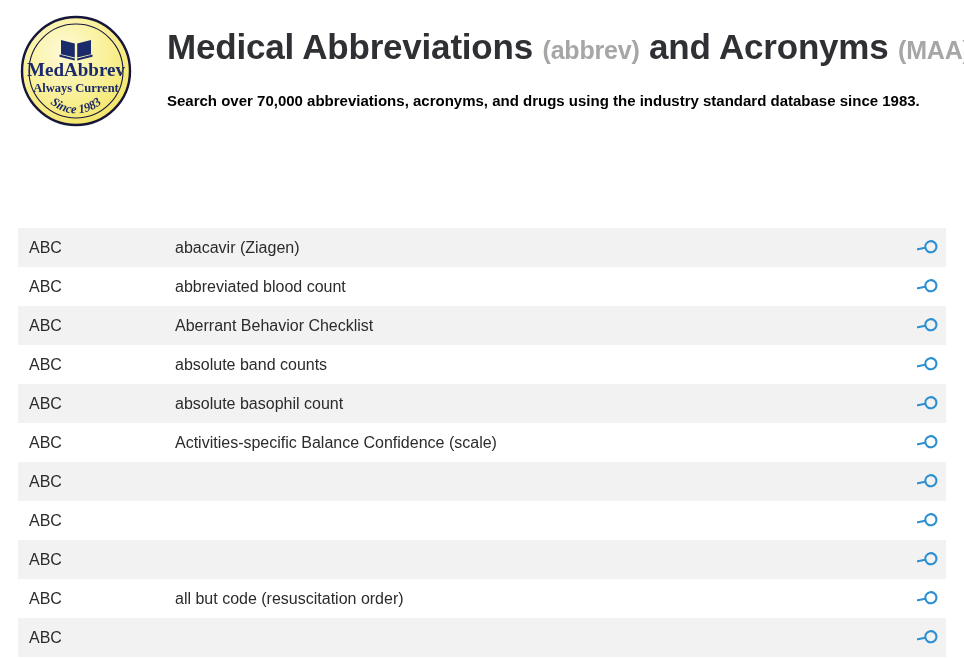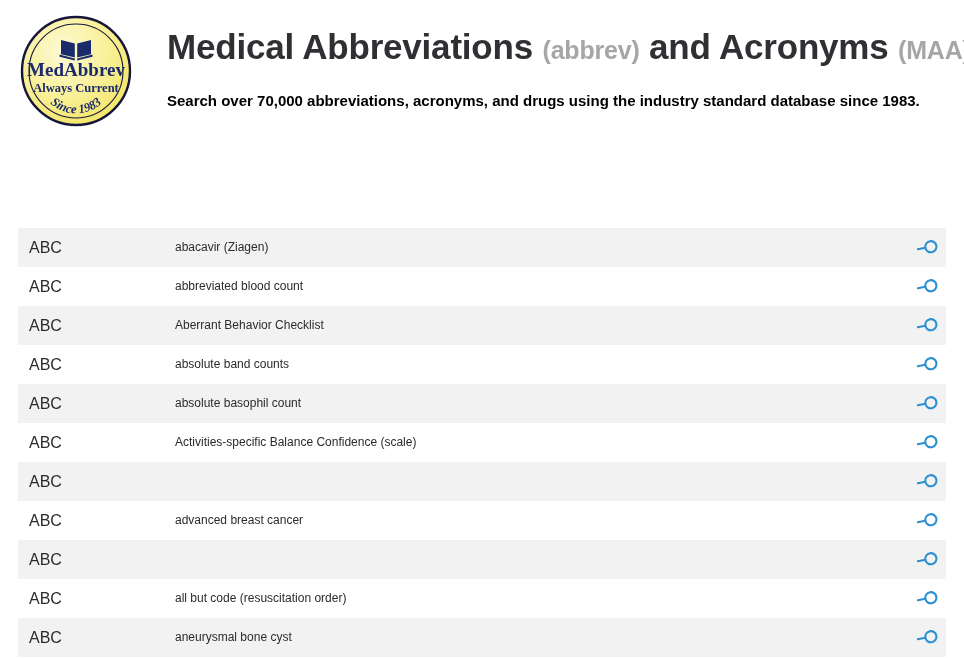--- a/index.html
+++ b/index.html
@@ -125,21 +125,21 @@
     line-height: 39px;
     font-size: 16px;
     color: #2b2b2b;
   }
   .cell-def {
     position: absolute;
     left: 157px;
     top: 0;
     height: 39px;
     line-height: 39px;
-    font-size: 12px;
+    font-size: 16px;
     color: #2b2b2b;
     white-space: nowrap;
   }
   .cell-action {
     position: absolute;
     right: 7px;
     top: 9px;
     width: 22px;
     height: 22px;
     cursor: pointer;
@@ -272,21 +272,20 @@
         <svg width="22" height="22" viewBox="0 0 22 22" xmlns="http://www.w3.org/2000/svg">
           <g transform="rotate(35 11 11)" fill="none" stroke="#2b8fd0" stroke-width="2.1">
             <circle cx="12.6" cy="8.3" r="5.6"></circle>
             <line x1="8.6" x2="3.3" y1="12.4" y2="17.9" stroke-linecap="round"></line>
           </g>
         </svg>
       </div>
     </div>
     <div class="row">
       <div class="cell-abbr">ABC</div>
-      <div class="cell-def">advanced breast cancer</div>
       <div class="cell-action">
         <svg width="22" height="22" viewBox="0 0 22 22" xmlns="http://www.w3.org/2000/svg">
           <g transform="rotate(35 11 11)" fill="none" stroke="#2b8fd0" stroke-width="2.1">
             <circle cx="12.6" cy="8.3" r="5.6"></circle>
             <line x1="8.6" x2="3.3" y1="12.4" y2="17.9" stroke-linecap="round"></line>
           </g>
         </svg>
       </div>
     </div>
     <div class="row alt">
@@ -307,21 +306,20 @@
         <svg width="22" height="22" viewBox="0 0 22 22" xmlns="http://www.w3.org/2000/svg">
           <g transform="rotate(35 11 11)" fill="none" stroke="#2b8fd0" stroke-width="2.1">
             <circle cx="12.6" cy="8.3" r="5.6"></circle>
             <line x1="8.6" x2="3.3" y1="12.4" y2="17.9" stroke-linecap="round"></line>
           </g>
         </svg>
       </div>
     </div>
     <div class="row alt">
       <div class="cell-abbr">ABC</div>
-      <div class="cell-def">aneurysmal bone cyst</div>
       <div class="cell-action">
         <svg width="22" height="22" viewBox="0 0 22 22" xmlns="http://www.w3.org/2000/svg">
           <g transform="rotate(35 11 11)" fill="none" stroke="#2b8fd0" stroke-width="2.1">
             <circle cx="12.6" cy="8.3" r="5.6"></circle>
             <line x1="8.6" x2="3.3" y1="12.4" y2="17.9" stroke-linecap="round"></line>
           </g>
         </svg>
       </div>
     </div>
   </div>

